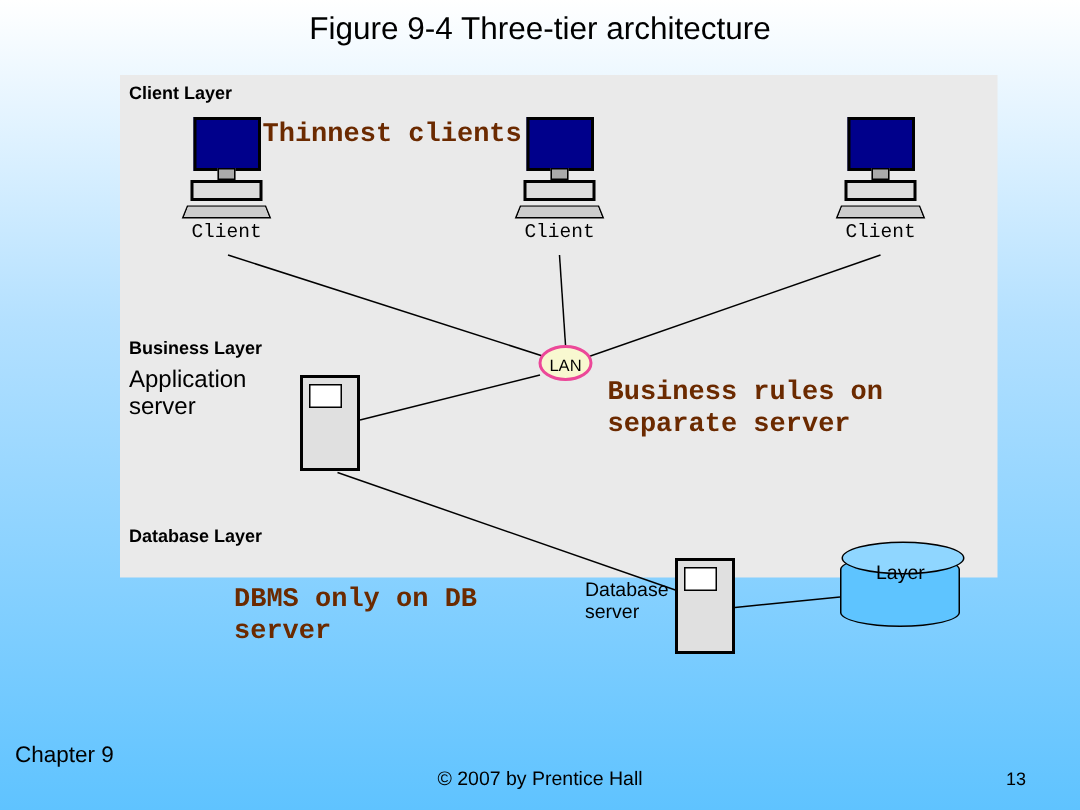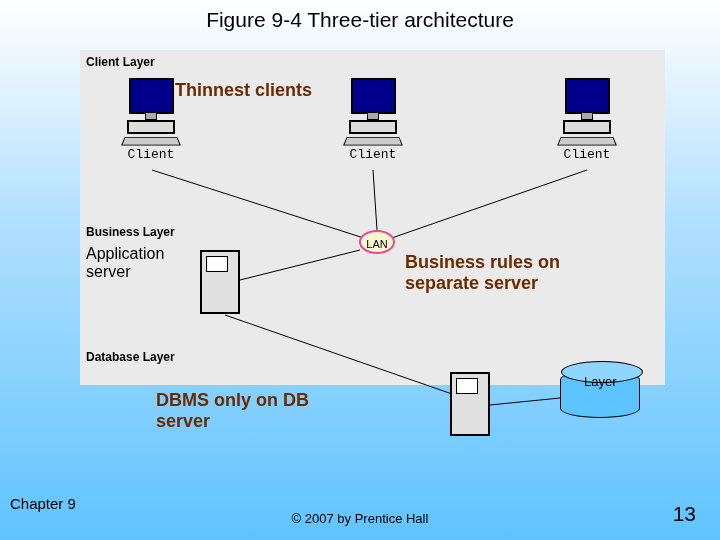--- a/index.html
+++ b/index.html
@@ -30,21 +30,21 @@
     font-size: 12px;
     font-weight: bold;
     color: #000;
   }
   .client-label { top: 5px; left: 6px; }
   .business-label { top: 175px; left: 6px; }
   .database-label { top: 300px; left: 6px; }
 
   .callout {
     position: absolute;
-    font-family: Liberation Sans, sans-serif;
+    font-family: Liberation Mono, monospace;
     font-weight: bold;
     font-size: 18px;
     color: #6b2a00;
     line-height: 1.15;
   }
   .callout-1 { top: 80px; left: 175px; }
   .callout-2 { top: 252px; left: 405px; width: 200px; }
   .callout-3 { top: 390px; left: 156px; width: 180px; }
 
   .footer-left {
@@ -55,23 +55,23 @@
   }
   .footer-center {
     position: absolute;
     left: 0; right: 0;
     bottom: 14px;
     text-align: center;
     font-size: 13px;
   }
   .footer-right {
     position: absolute;
-    right: 24px;
+    right: 36px;
     bottom: 14px;
-    font-size: 21px;
+    font-size: 12px;
   }
 
   
   .client {
     position: absolute;
     text-align: center;
     font-size: 13px;
     width: 90px;
   }
   .monitor {
@@ -241,20 +241,21 @@
     <div class="cpu"></div>
     <div class="kbd"></div>
     <div class="client-text">Client</div>
   </div>
 
   <div class="lan">LAN</div>
 
   <div class="app-server">Application server</div>
   <div class="server-box"></div>
 
+  <div class="db-label">Database server</div>
   <div class="db-server"></div>
 
   <div class="cylinder"></div>
   <div class="cylinder-text">Layer</div>
 
 </div>
 
 <div class="callout callout-1">Thinnest clients</div>
 <div class="callout callout-2">Business rules on separate server</div>
 <div class="callout callout-3">DBMS only on DB server</div>

